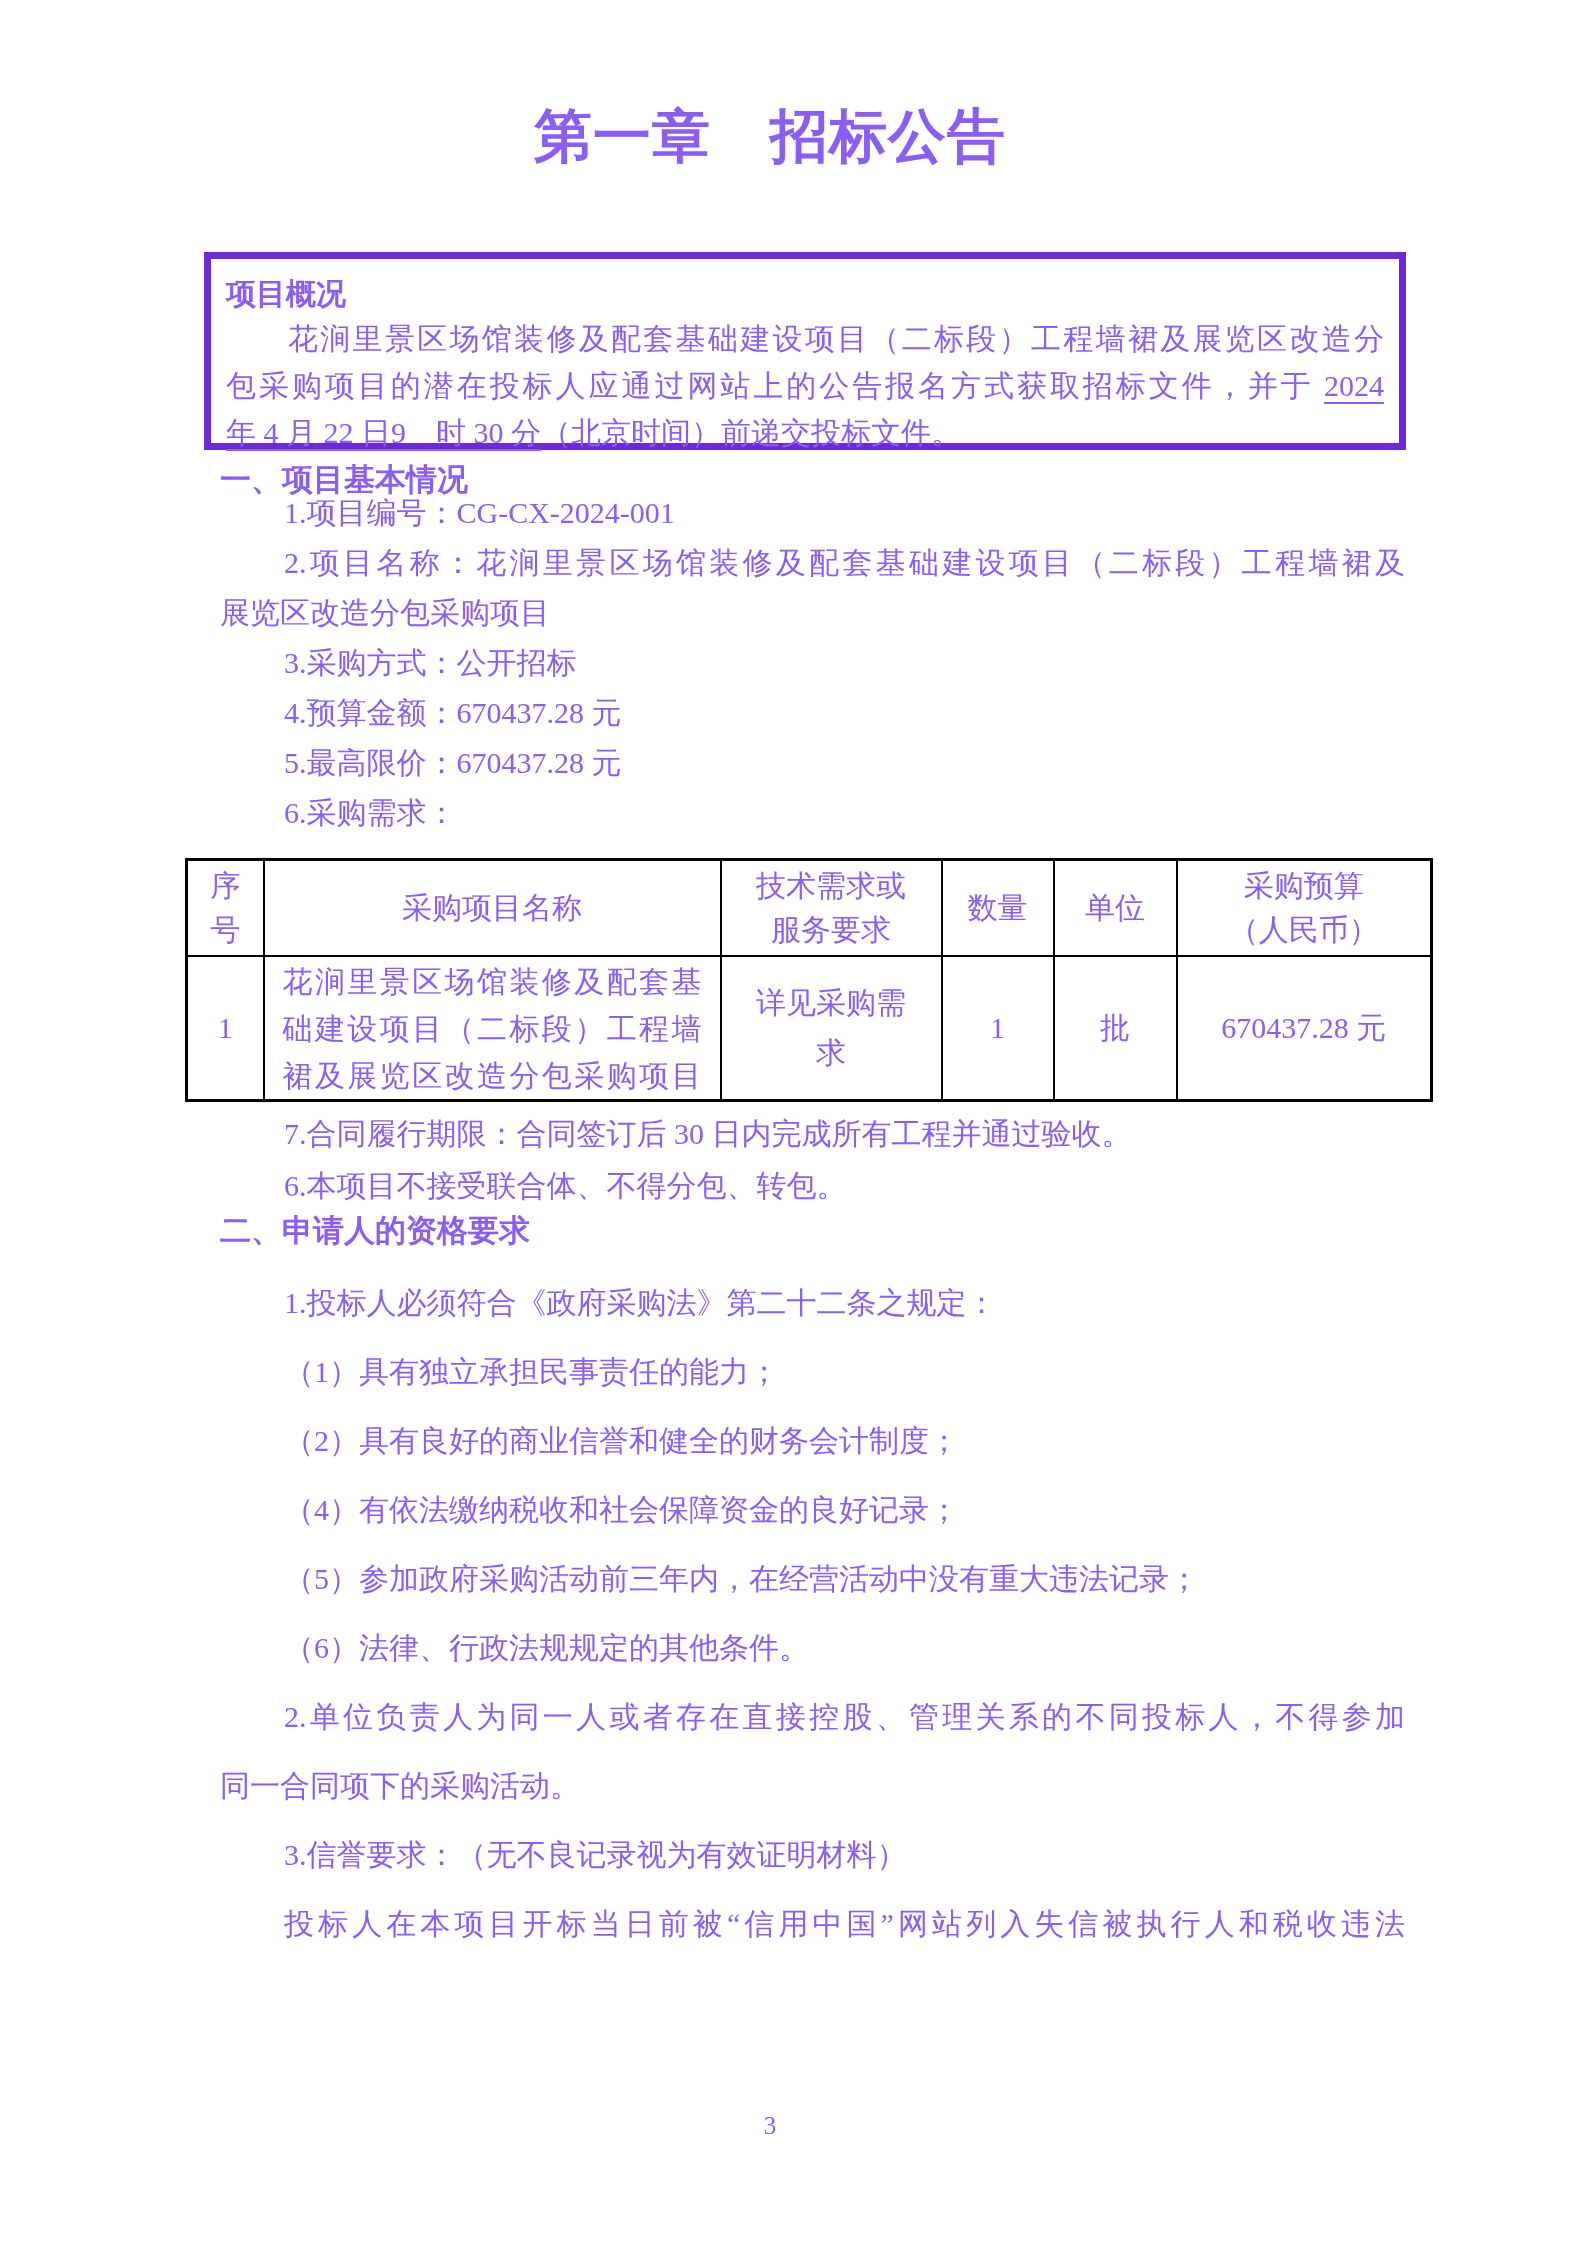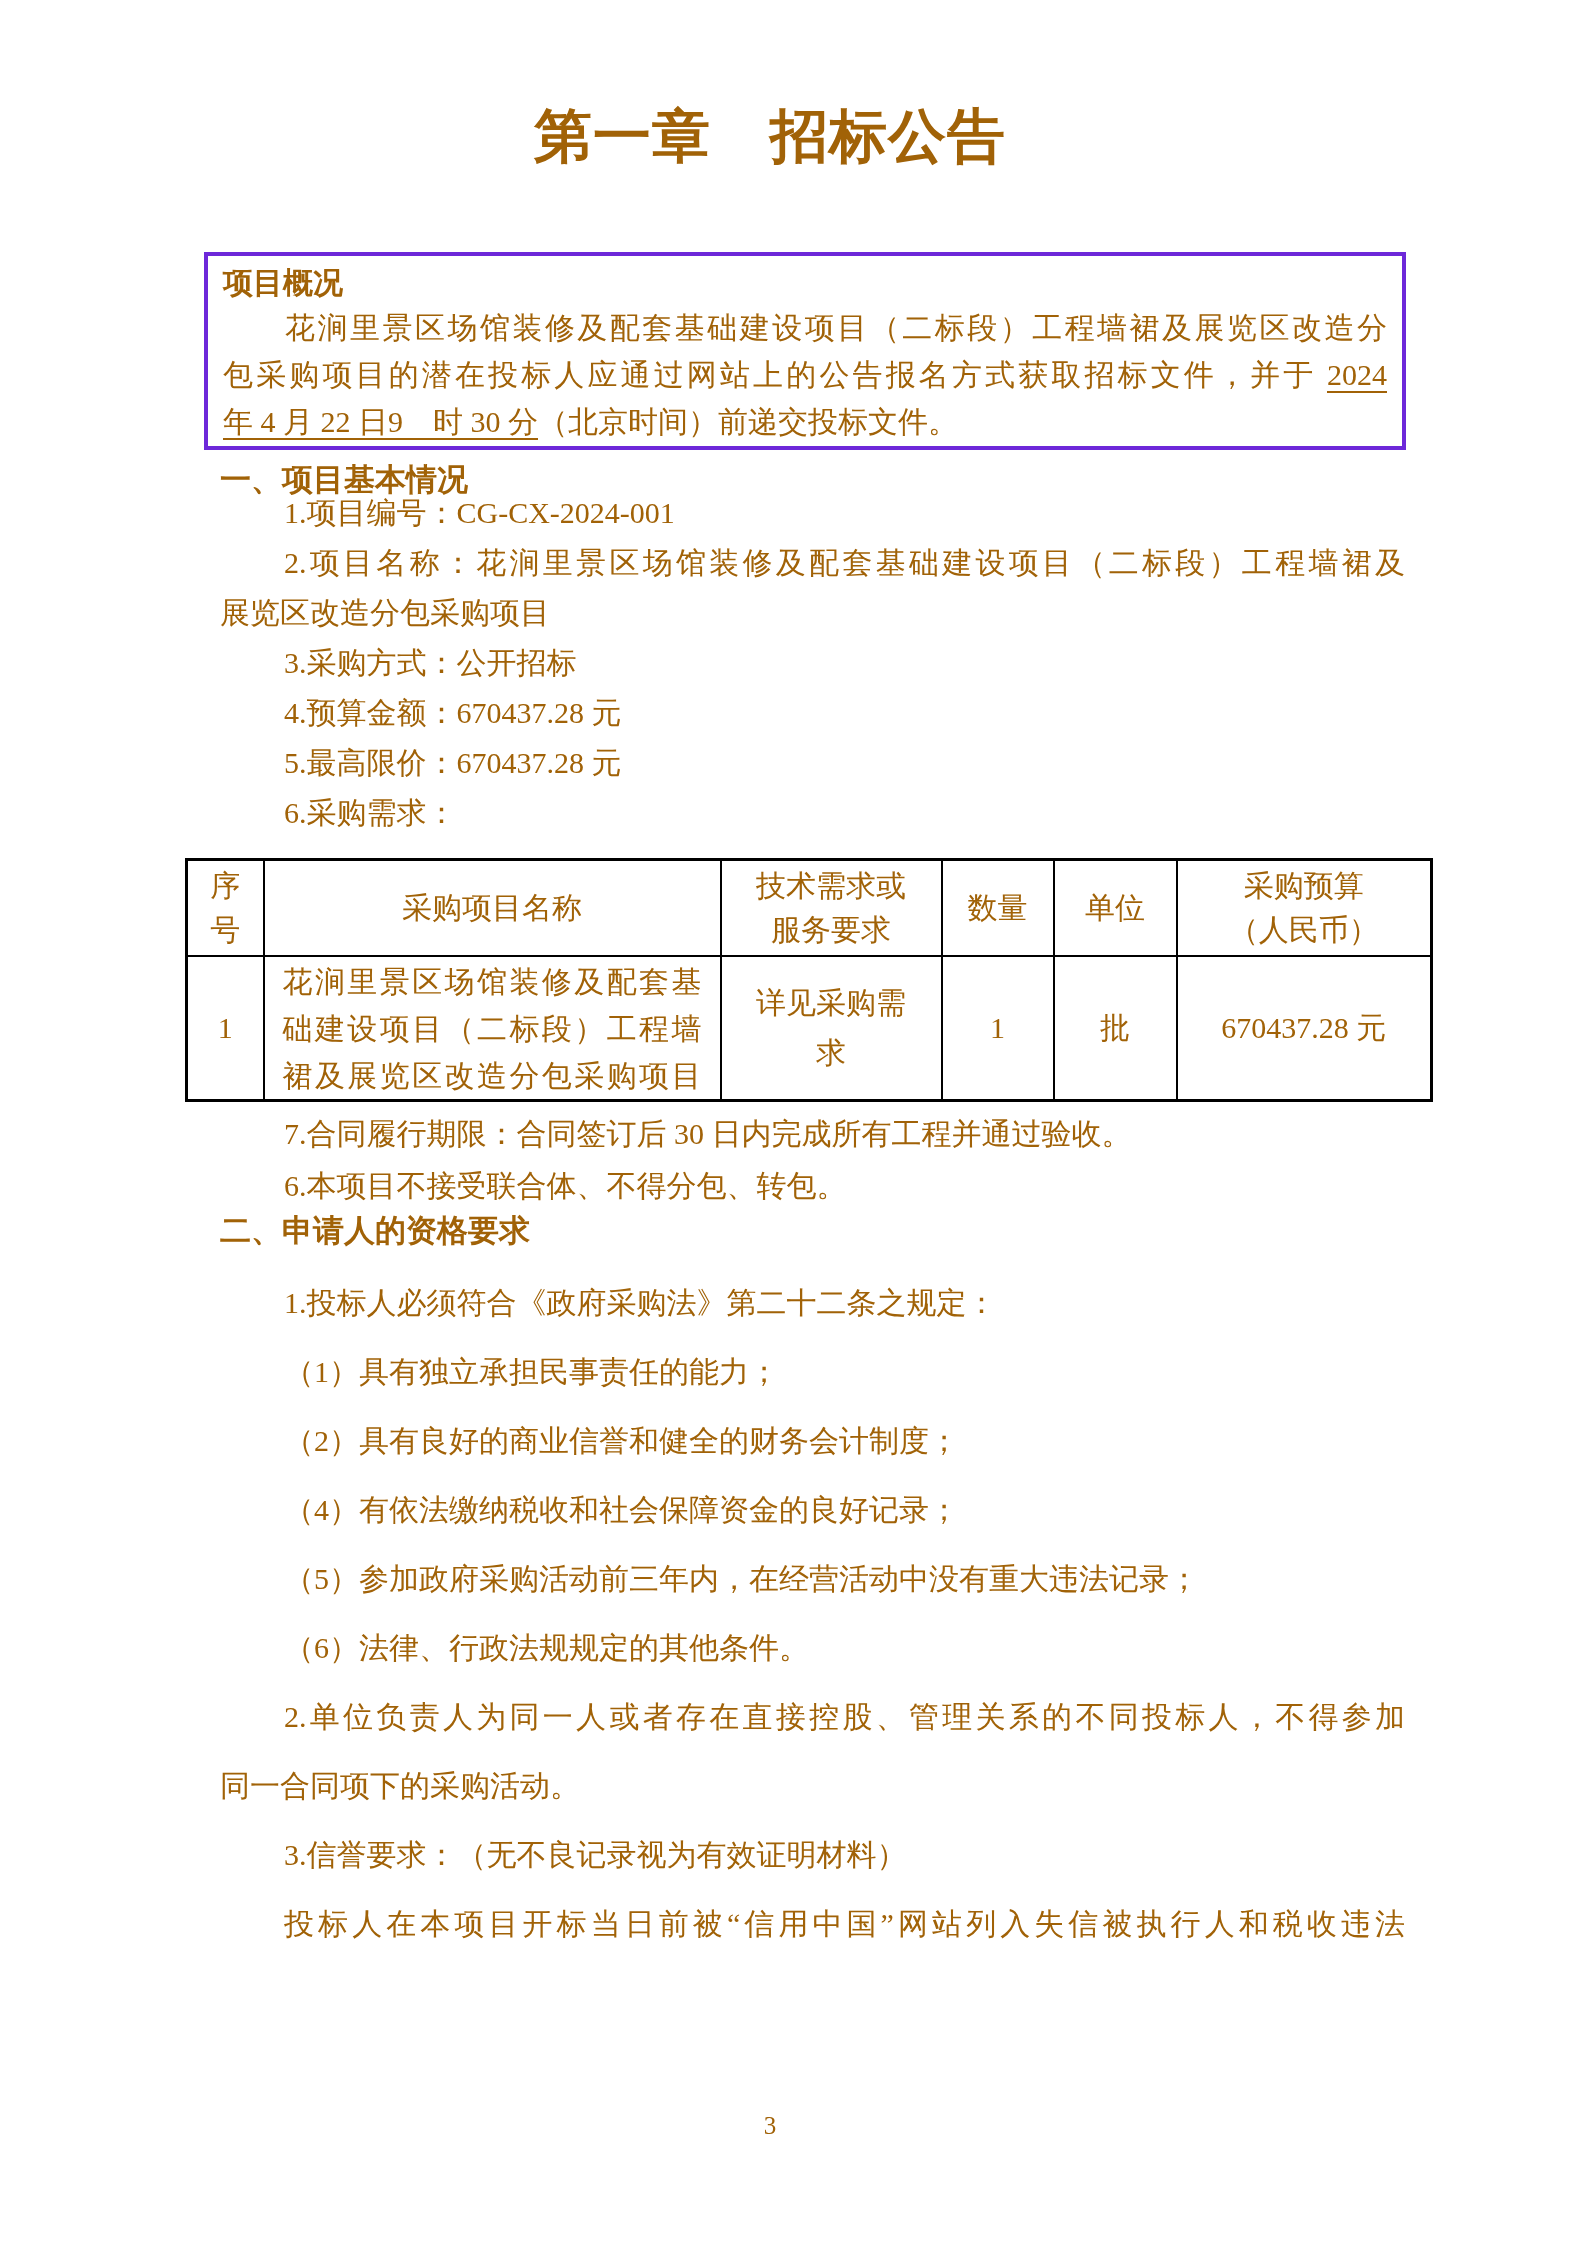--- a/index.html
+++ b/index.html
@@ -1,26 +1,26 @@
 <!DOCTYPE html>
 <html><head>
 <meta charset="utf-8">
 <style>
   html,body{margin:0;padding:0;background:#ffffff;}
   .page{
-    position:relative;width:1587px;height:2245px;background:#ffffff;color:#a16207;
+    position:relative;width:1587px;height:2245px;background:#ffffff;color:#8b5cf6;
     font-family:"Liberation Serif","DejaVu Serif",serif;overflow:hidden;
   }
   .title{
     position:absolute;top:98px;left:0;width:1540px;text-align:center;
     font-size:58px;font-weight:bold;letter-spacing:1px;
   }
   .overview-box{
     position:absolute;top:252px;left:204px;width:1202px;height:198px;
-    box-sizing:border-box;border:4px solid #6d28d9;padding:6px 15px 0 15px;
+    box-sizing:border-box;border:7px solid #6d28d9;padding:14px 15px 0 15px;
   }
   .ov-heading{font-size:30px;font-weight:bold;line-height:42px;}
   .ov-line{font-size:30px;line-height:47px;text-align:justify;}
   .flush{text-align:justify;text-align-last:justify;}
   .findent{text-indent:62px;}
   .u{text-decoration:underline;text-decoration-thickness:2px;text-underline-offset:6px;}
   .sec-heading{position:absolute;left:220px;font-size:31px;font-weight:bold;line-height:42px;}
   .s1h{top:459px;}
   .s2h{top:1210px;}
   .sec1-items{position:absolute;top:488px;left:220px;width:1185px;}

